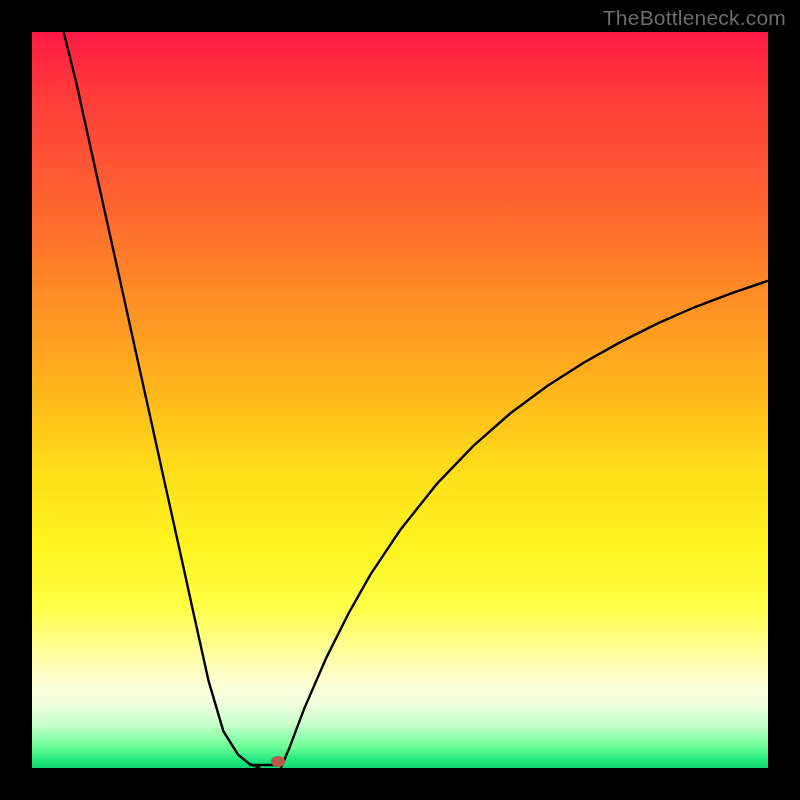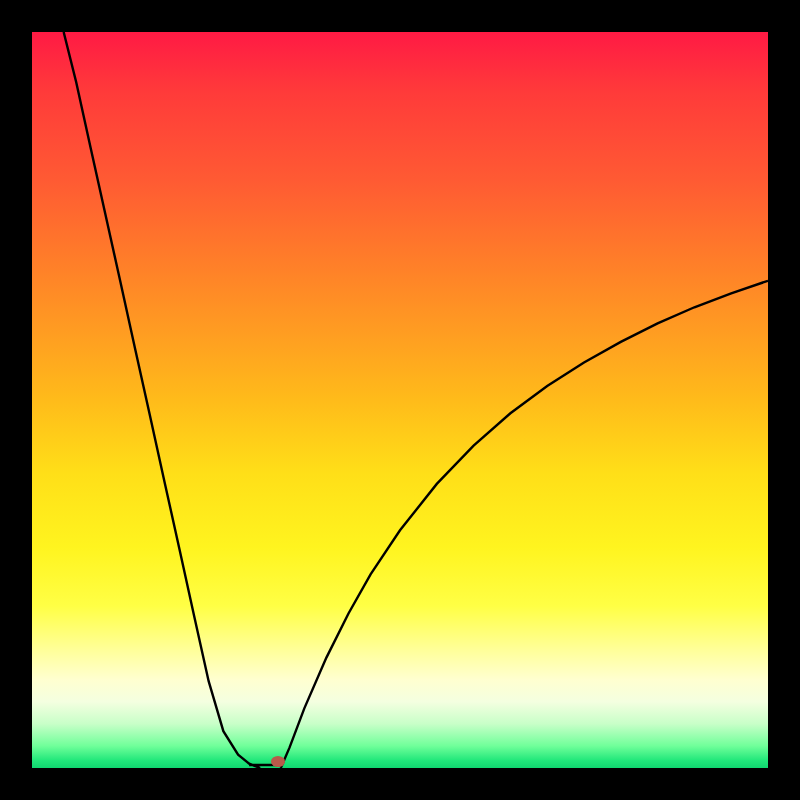--- a/index.html
+++ b/index.html
@@ -69,14 +69,15 @@
 
 <div class="frame">
 
   <div class="plot-area">
     <svg class="curve" viewBox="0 0 736 736" preserveAspectRatio="none">
       <path d=" M 31.65 0.00 L 44.16 50.05 L 58.88 117.02 L 73.60 183.26 L 88.32 249.50 L 103.04 316.48 L 117.76 382.72 L 132.48 449.70 L 147.20 515.94 L 161.92 582.91 L 176.64 649.15 L 191.36 699.20 L 206.08 722.75 L 217.12 731.58 L 224.48 734.53 L 228.16 736.00 M 217.12 733.06 L 248.77 733.06 M 248.77 736.00 L 257.60 715.39 L 272.32 676.38 L 294.40 625.60 L 316.48 581.44 L 338.56 542.43 L 368.00 498.27 L 404.80 451.90 L 441.60 413.63 L 478.40 381.25 L 515.20 354.02 L 552.00 330.46 L 588.80 309.86 L 625.60 291.46 L 662.40 275.26 L 699.20 261.28 L 736.00 248.77" fill="none" stroke="#000" stroke-width="2.4" id="curve-path"></path>
     </svg>
     <div class="marker" id="marker" style="left: 238.824px; top: 723.876px;"></div>
   </div>
 
+  <div class="watermark">TheBottleneck.com</div>
 
 </div>
 
 </body></html>

